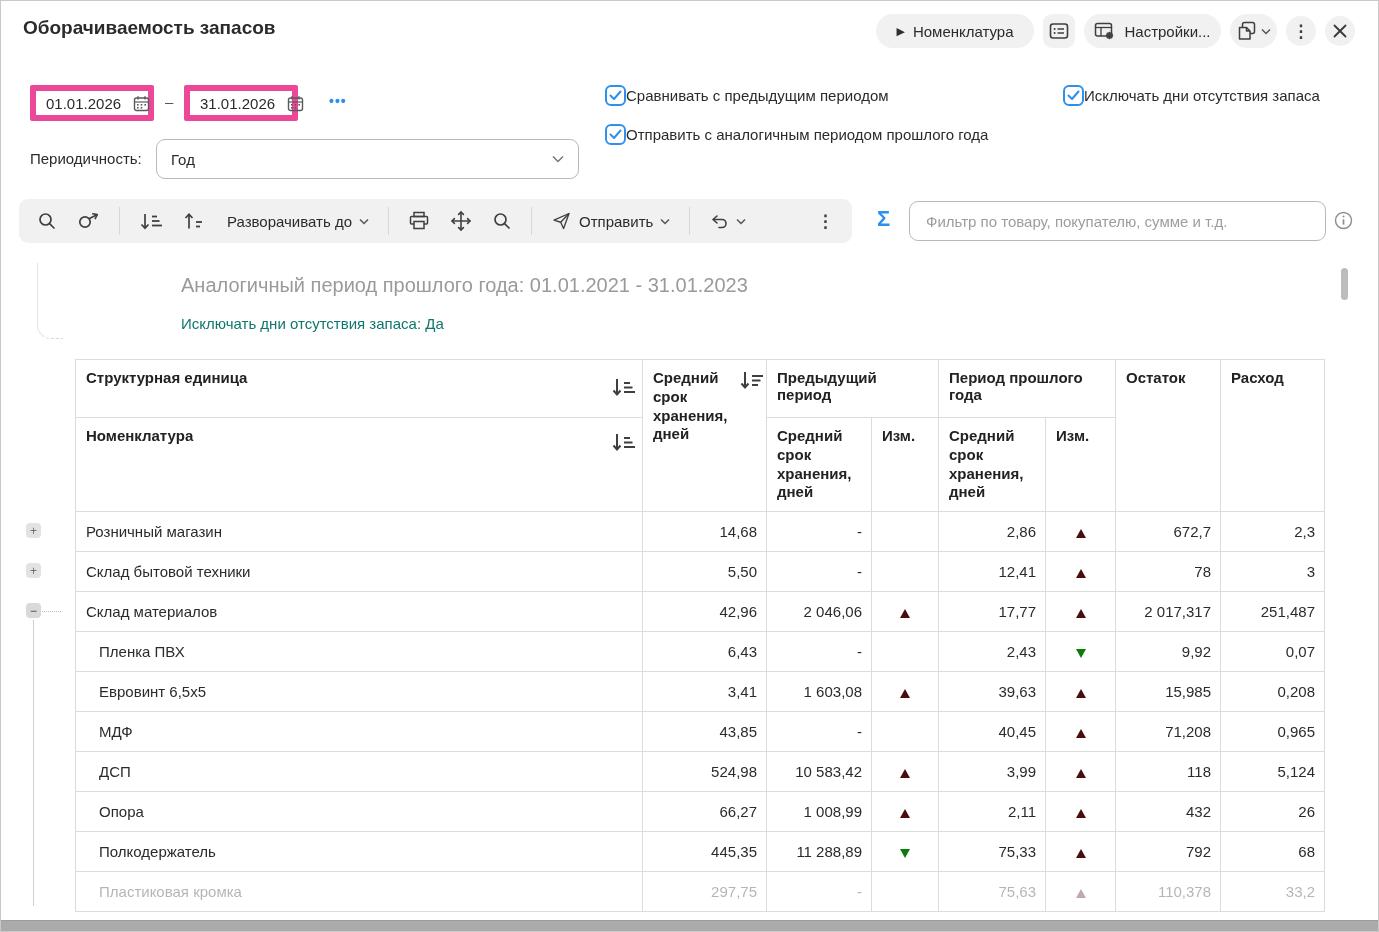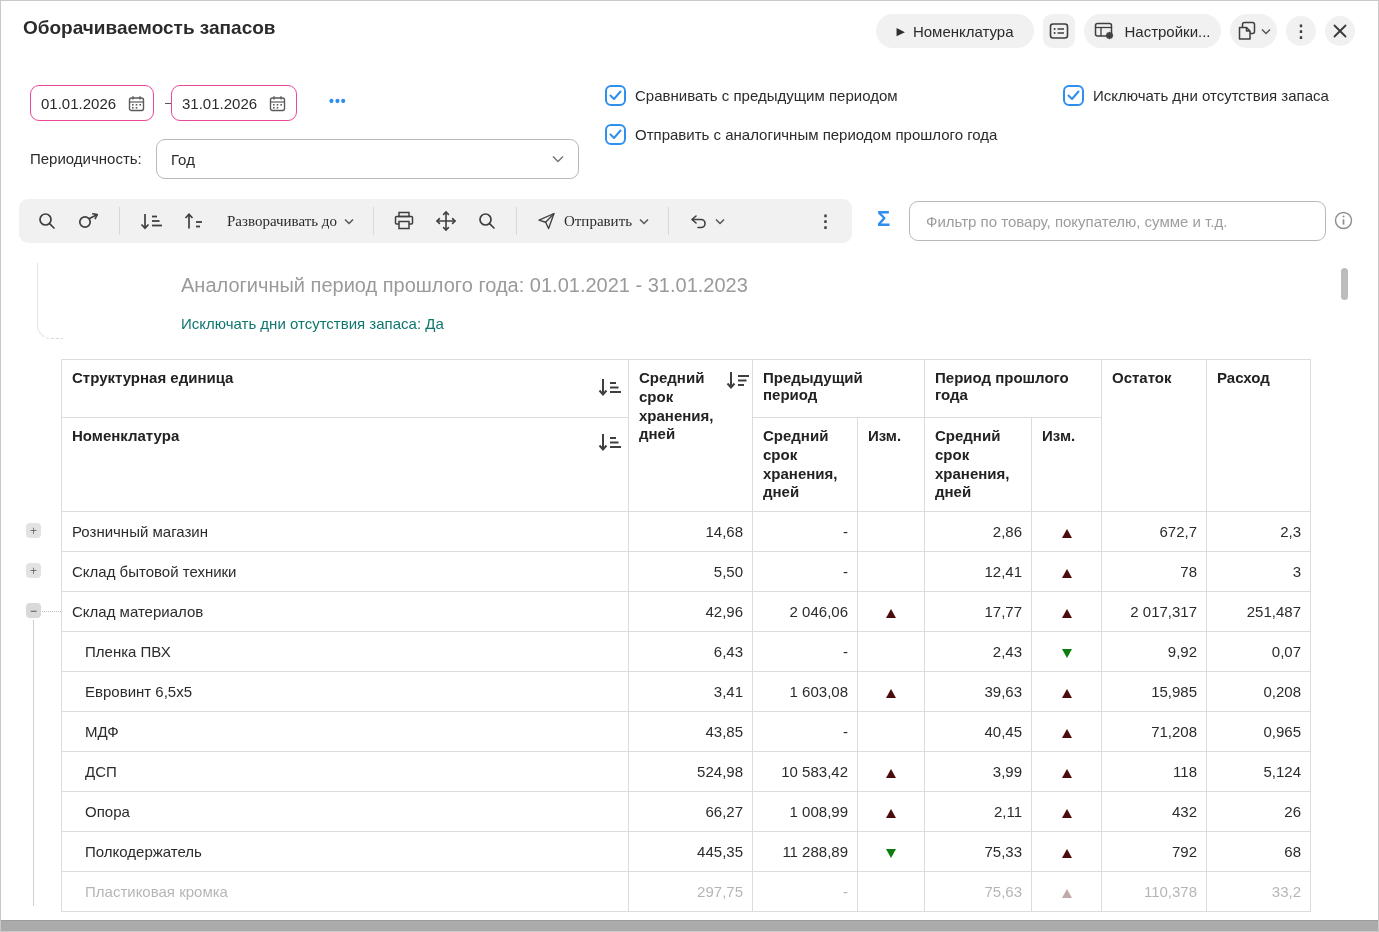--- a/index.html
+++ b/index.html
@@ -14,52 +14,52 @@
 .top-actions{position:absolute;top:13px;left:875px;height:34px;display:flex;align-items:center;gap:9px}
 .pill{height:34px;border-radius:17px;background:#f1f1f1;display:flex;align-items:center;justify-content:center;gap:8px;font-size:15px;border:none;cursor:pointer;font-family:inherit;color:var(--text)}
 .btn-generate{width:158px}
 .btn-iconsq{width:32px;border-radius:9px}
 .btn-settings{width:137px}
 .btn-variants{width:47px;gap:3px}
 .round{width:30px;height:30px;border-radius:50%;background:#f1f1f1;display:flex;align-items:center;justify-content:center;border:none;cursor:pointer}
 .play{font-size:11px;color:#2e2e2e}
 .kebab{font-size:17px;color:#3f3f3f;font-weight:700}
 
-.date-field{position:absolute;height:36px;border:1px solid #ec4899;border-radius:9px;display:flex;align-items:center;padding:12px 10px;gap:7px;background:#fff}
+.date-field{position:absolute;height:36px;border:6px solid #ec4899;border-radius:2px;display:flex;align-items:center;padding:12px 10px;gap:7px;background:#fff}
 .df-from{left:29px;top:84px;width:124px}
-.df-to{left:170px;top:84px;width:126px}
+.df-to{left:183px;top:84px;width:114px}
 .date-field input{border:none;outline:none;width:80px;font-size:15px;font-family:inherit;color:var(--text);padding:0;background:transparent}
 .date-dash{position:absolute;left:164px;top:92px;font-size:15px;color:#555}
 .more-dots{position:absolute;left:322px;top:91px;color:var(--accent);font-size:14px;font-weight:700;letter-spacing:1px;cursor:pointer;background:none;border:none}
-.cb{position:absolute;display:flex;align-items:center;gap:9px;cursor:pointer}
+.cb{position:absolute;display:flex;align-items:center;cursor:pointer}
 .cb-prev{left:604px;top:84px}
 .cb-lastyear{left:604px;top:123px}
 .cb-exclude{left:1062px;top:84px}
 .cb-box{width:21px;height:21px;border:2px solid var(--accent);border-radius:6px;display:flex;align-items:center;justify-content:center;background:#fff;flex:none}
 .cb-label{font-size:15px}
 .per-label{position:absolute;left:29px;top:149px;font-size:15px}
 .select{position:absolute;left:155px;top:138px;width:423px;height:40px;border:1px solid #b9b9b9;border-radius:9px;display:flex;align-items:center;padding:0 14px;font-size:15px;background:#fff;cursor:pointer}
 .select .chev{margin-left:auto}
 
 .toolbar{position:absolute;left:18px;top:198px;width:833px;height:44px;background:var(--toolbar-bg);border-radius:9px;display:flex;align-items:center;padding:0 12px;gap:8px}
-.tbtn{display:flex;align-items:center;gap:7px;background:none;border:none;font-size:15px;font-family:Liberation Serif, serif;color:var(--text);padding:5px 6px;cursor:pointer;border-radius:6px}
+.tbtn{display:flex;align-items:center;gap:7px;background:none;border:none;font-size:15px;font-family:Liberation Sans, sans-serif;color:var(--text);padding:5px 6px;cursor:pointer;border-radius:6px}
 .tdiv{width:1px;height:28px;background:#d8d8d8;margin:0 5px}
 .kebab-toolbar{margin-left:auto}
 .sigma{position:absolute;left:870px;top:204px;font-size:22px;font-weight:700;color:var(--accent);background:none;border:none;cursor:pointer;font-family:inherit}
 .filter-box{position:absolute;left:908px;top:200px;width:417px;height:40px;border:1px solid #b9b9b9;border-radius:9px;display:flex;align-items:center;padding:0 14px;background:#fff}
 .filter-box input{border:none;outline:none;flex:1;font-size:15px;font-family:inherit;color:var(--text);background:transparent}
 ::placeholder{color:#9d9d9d}
 .info-btn{position:absolute;left:1333px;top:210px;background:none;border:none;cursor:pointer;padding:0}
 
 .report-corner{position:absolute;left:36px;top:262px;width:26px;height:76px;border-left:1px solid #e3e3e3;border-bottom:1px dashed #d8d8d8;border-bottom-left-radius:14px}
 .info1{position:absolute;left:180px;top:273px;font-size:20px;color:#9a9a9a}
 .info2{position:absolute;left:180px;top:314px;font-size:15px;color:#0f766e}
 .vscroll{position:absolute;left:1340px;top:267px;width:7px;height:32px;background:#bcbcbc;border-radius:3.5px}
 
-.report-table{position:absolute;left:60px;top:358px;border-collapse:collapse;table-layout:fixed;width:1249px;font-size:15px}
+.report-table{position:absolute;left:74px;top:358px;border-collapse:collapse;table-layout:fixed;width:1249px;font-size:15px}
 .report-table th,.report-table td{border:1px solid var(--border)}
 .report-table th{font-weight:700;text-align:left;vertical-align:top;padding:9px 10px;position:relative;color:#222}
 tr.hr1 th{height:58px}
 tr.hr2 th{height:94px}
 .avg-text{display:block;width:74px;line-height:1.25}
 .sub-avg{display:block;width:80px;line-height:1.25}
 .sort-icon{position:absolute}
 .si-r1{right:6px;top:17px}
 .si-r2{right:6px;top:14px}
 .si-avg{right:2px;top:10px}

